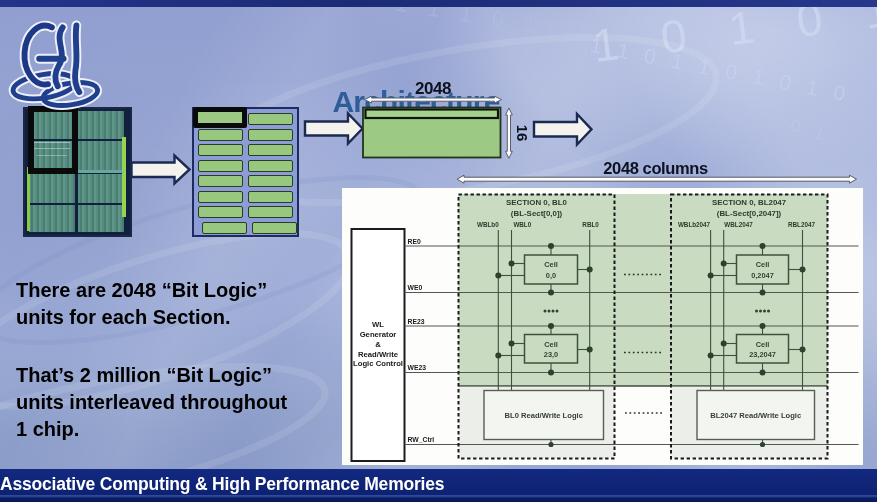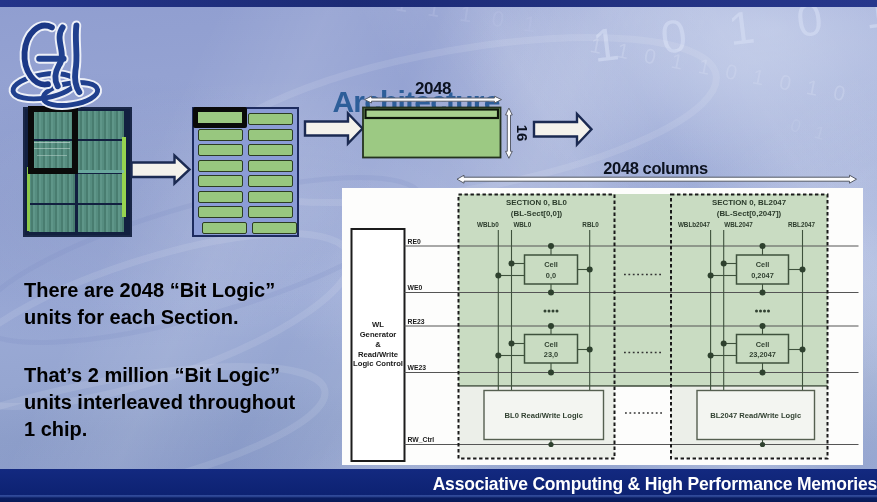--- a/index.html
+++ b/index.html
@@ -27,25 +27,25 @@
   
   #die{left:23px;top:107px;width:105px;height:126px;background:#122040;border:2px solid #1a2747;}
   .dblk{position:absolute;background:repeating-linear-gradient(90deg,#568d80 0 2px,#497d70 2px 4px,#5f9689 4px 6px);}
   
   #grid{left:192px;top:107px;width:103px;height:126px;background:#8b9cd6;border:2px solid #1d2b5e;}
   .gcell{position:absolute;width:43px;height:10px;background:#98c77f;border:1.5px solid #2c3c22;border-radius:2px;}
   #hl1{left:28px;top:106px;width:38px;height:56px;border:6px solid #0a0a0a;background:transparent;}
   #hl2{left:193px;top:107px;width:44px;height:11px;border:5px solid #0a0a0a;background:#9cc983;border-radius:2px;}
   
   #ltext{left:16px;top:276.5px;width:320px;font-size:20px;line-height:27.2px;font-weight:bold;color:#000;}
-  #ltext p{margin:0 0 31px 8px;}
+  #ltext p{margin:0 0 31px 0;}
   
   #footer{left:0;top:469px;width:877px;height:33px;
     background:linear-gradient(180deg,#132980 0,#0d2272 78%,#3a55a5 81%,#0a1d62 88%,#081a58 100%);}
-  #ftext{left:0;top:473.5px;width:877px;text-align:right;color:#fff;font-weight:bold;font-size:17.5px;letter-spacing:-0.2px;}
+  #ftext{left:0;top:473.5px;width:877px;text-align:left;color:#fff;font-weight:bold;font-size:17.5px;letter-spacing:-0.2px;}
   
   #panel{left:341.5px;top:188px;width:521.5px;height:277px;background:#fdfdfc;}
 </style>
 </head>
 <body>
 <div id="slide">
   <div class="abs" id="bgstreaks"></div>
   <div class="abs digits" style="left:592px;top:0px;font-size:46px;letter-spacing:15px;transform:rotate(-7deg);color:rgba(213,221,243,0.6);">1 0 1 0 1</div>
   <div class="abs digits" style="left:588px;top:58px;font-size:21px;letter-spacing:5px;transform:rotate(11deg);color:rgba(205,214,238,0.5);">1 1 0 1 1 0 1 0 1 0</div>
   <div class="abs digits" style="left:395px;top:2px;font-size:22px;letter-spacing:7px;transform:rotate(9deg);color:rgba(185,196,228,0.35);">1 1 1 0 1</div>

